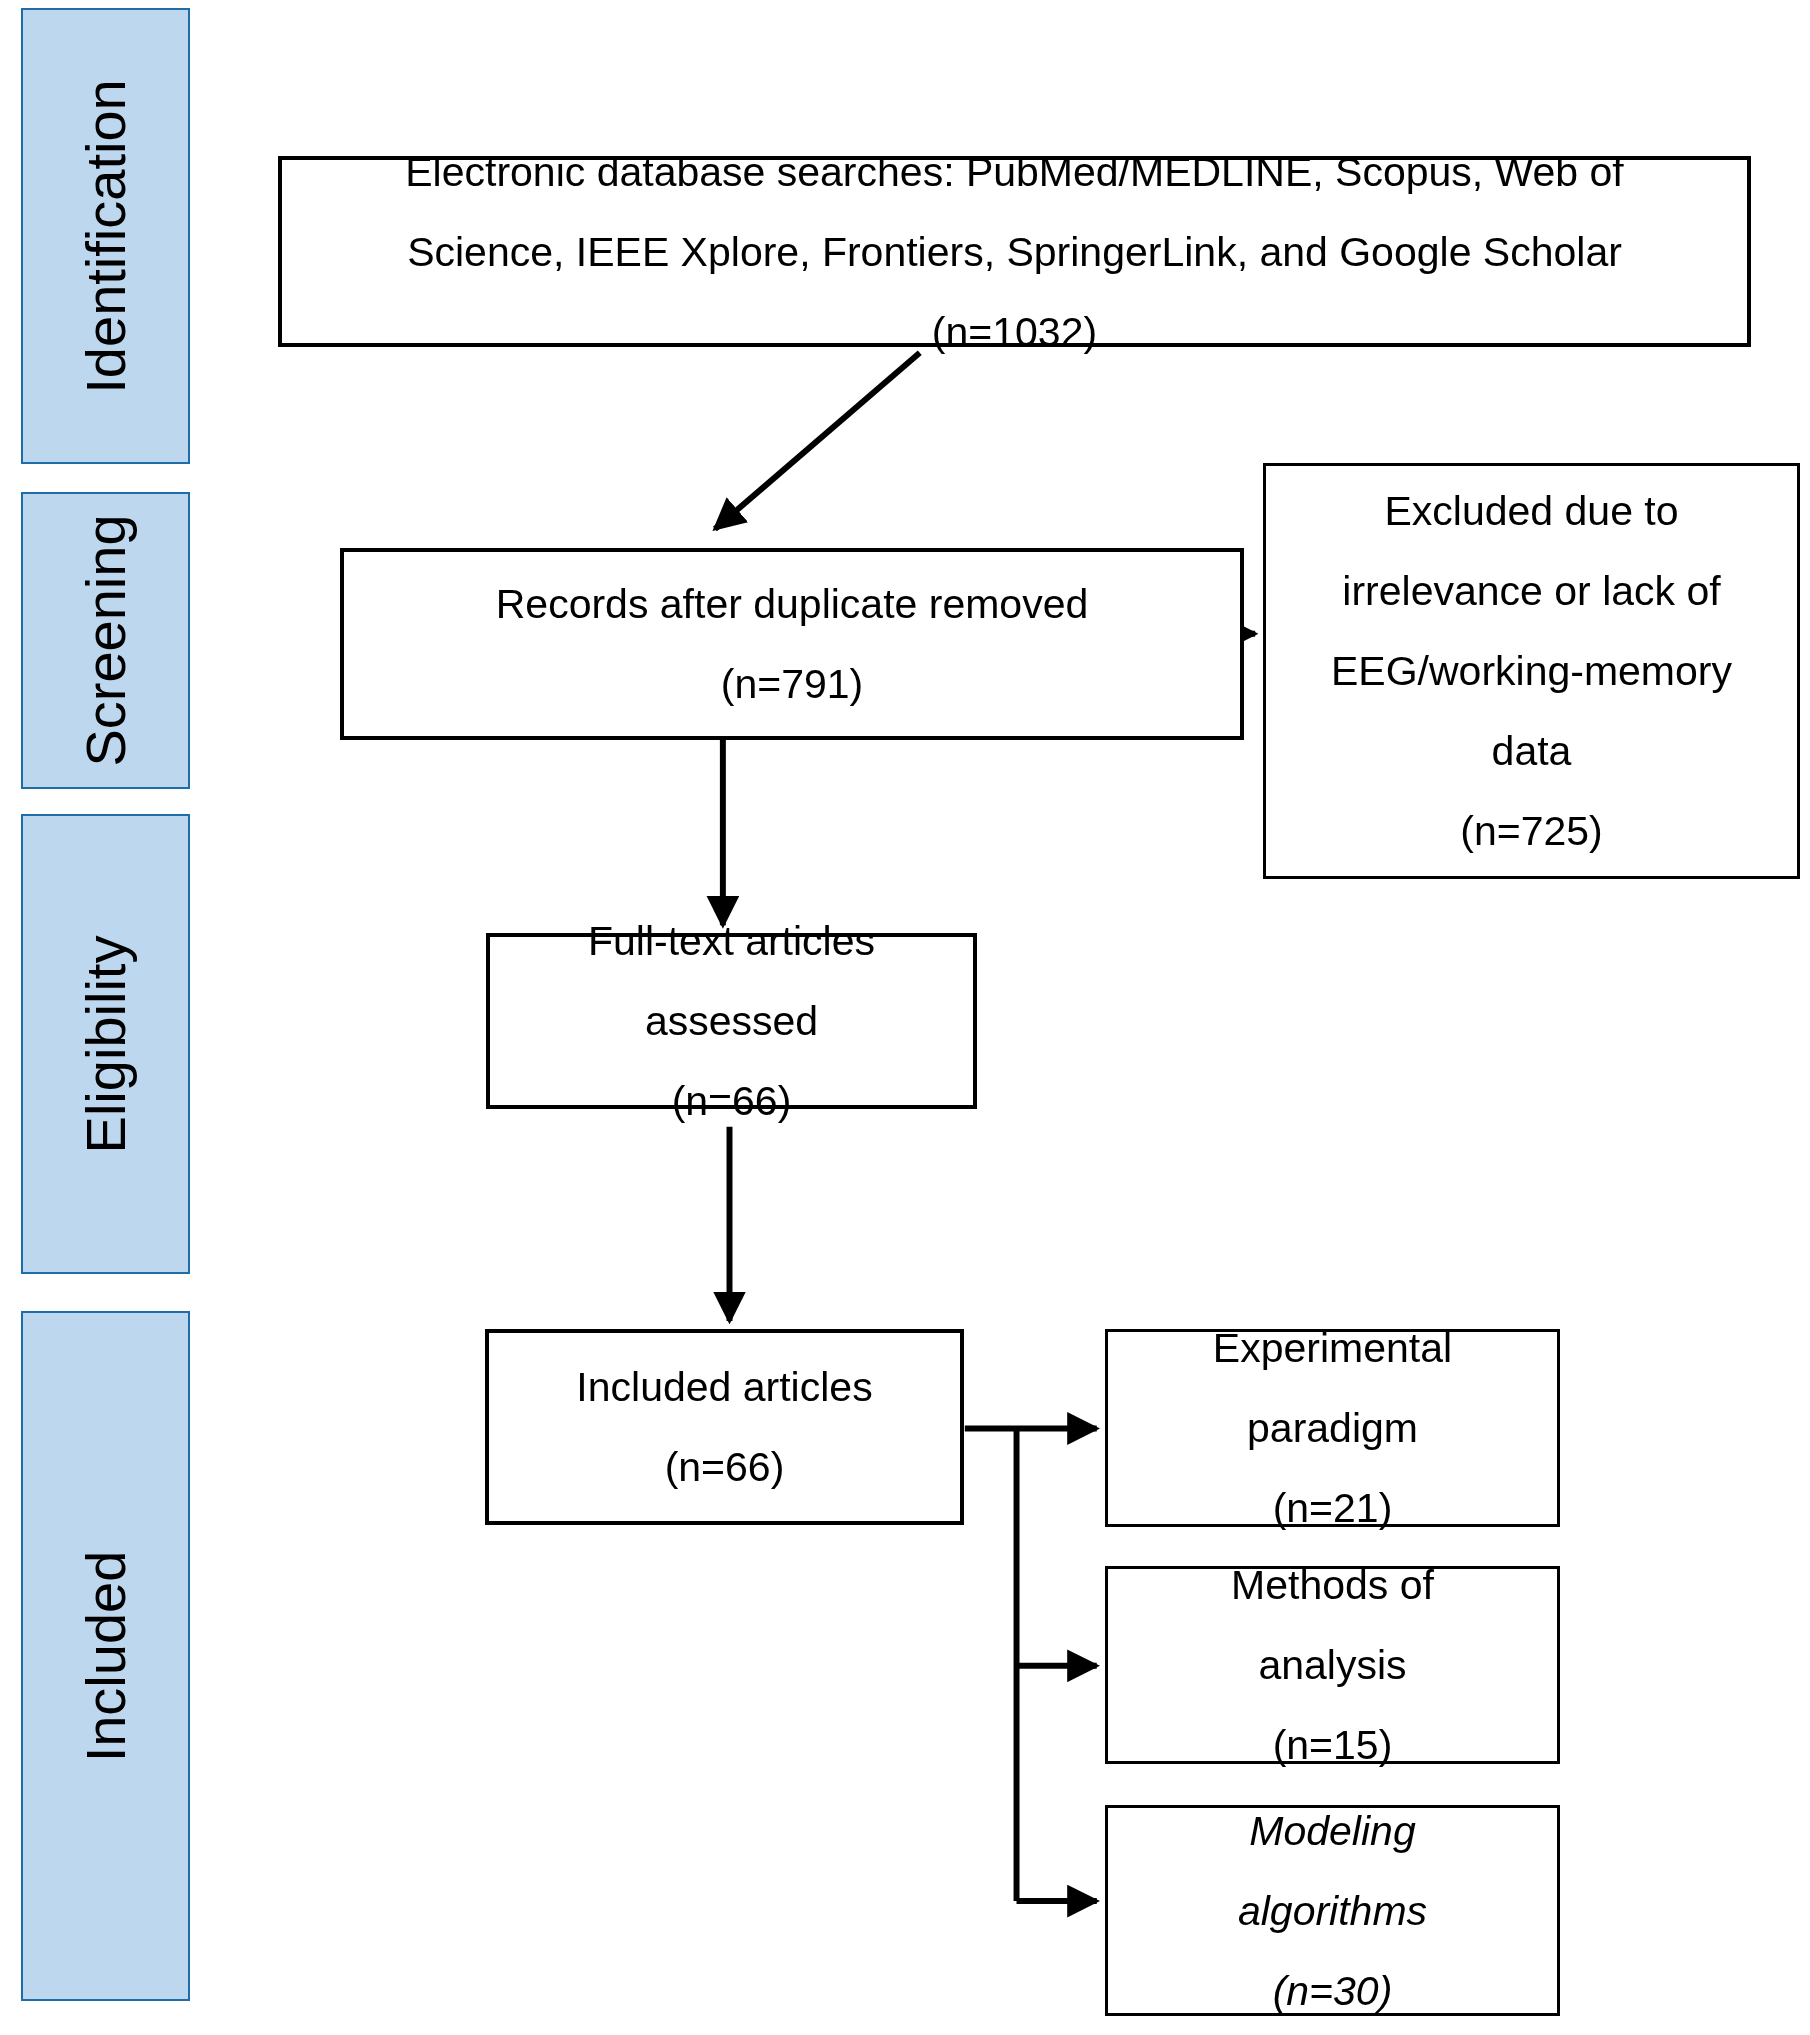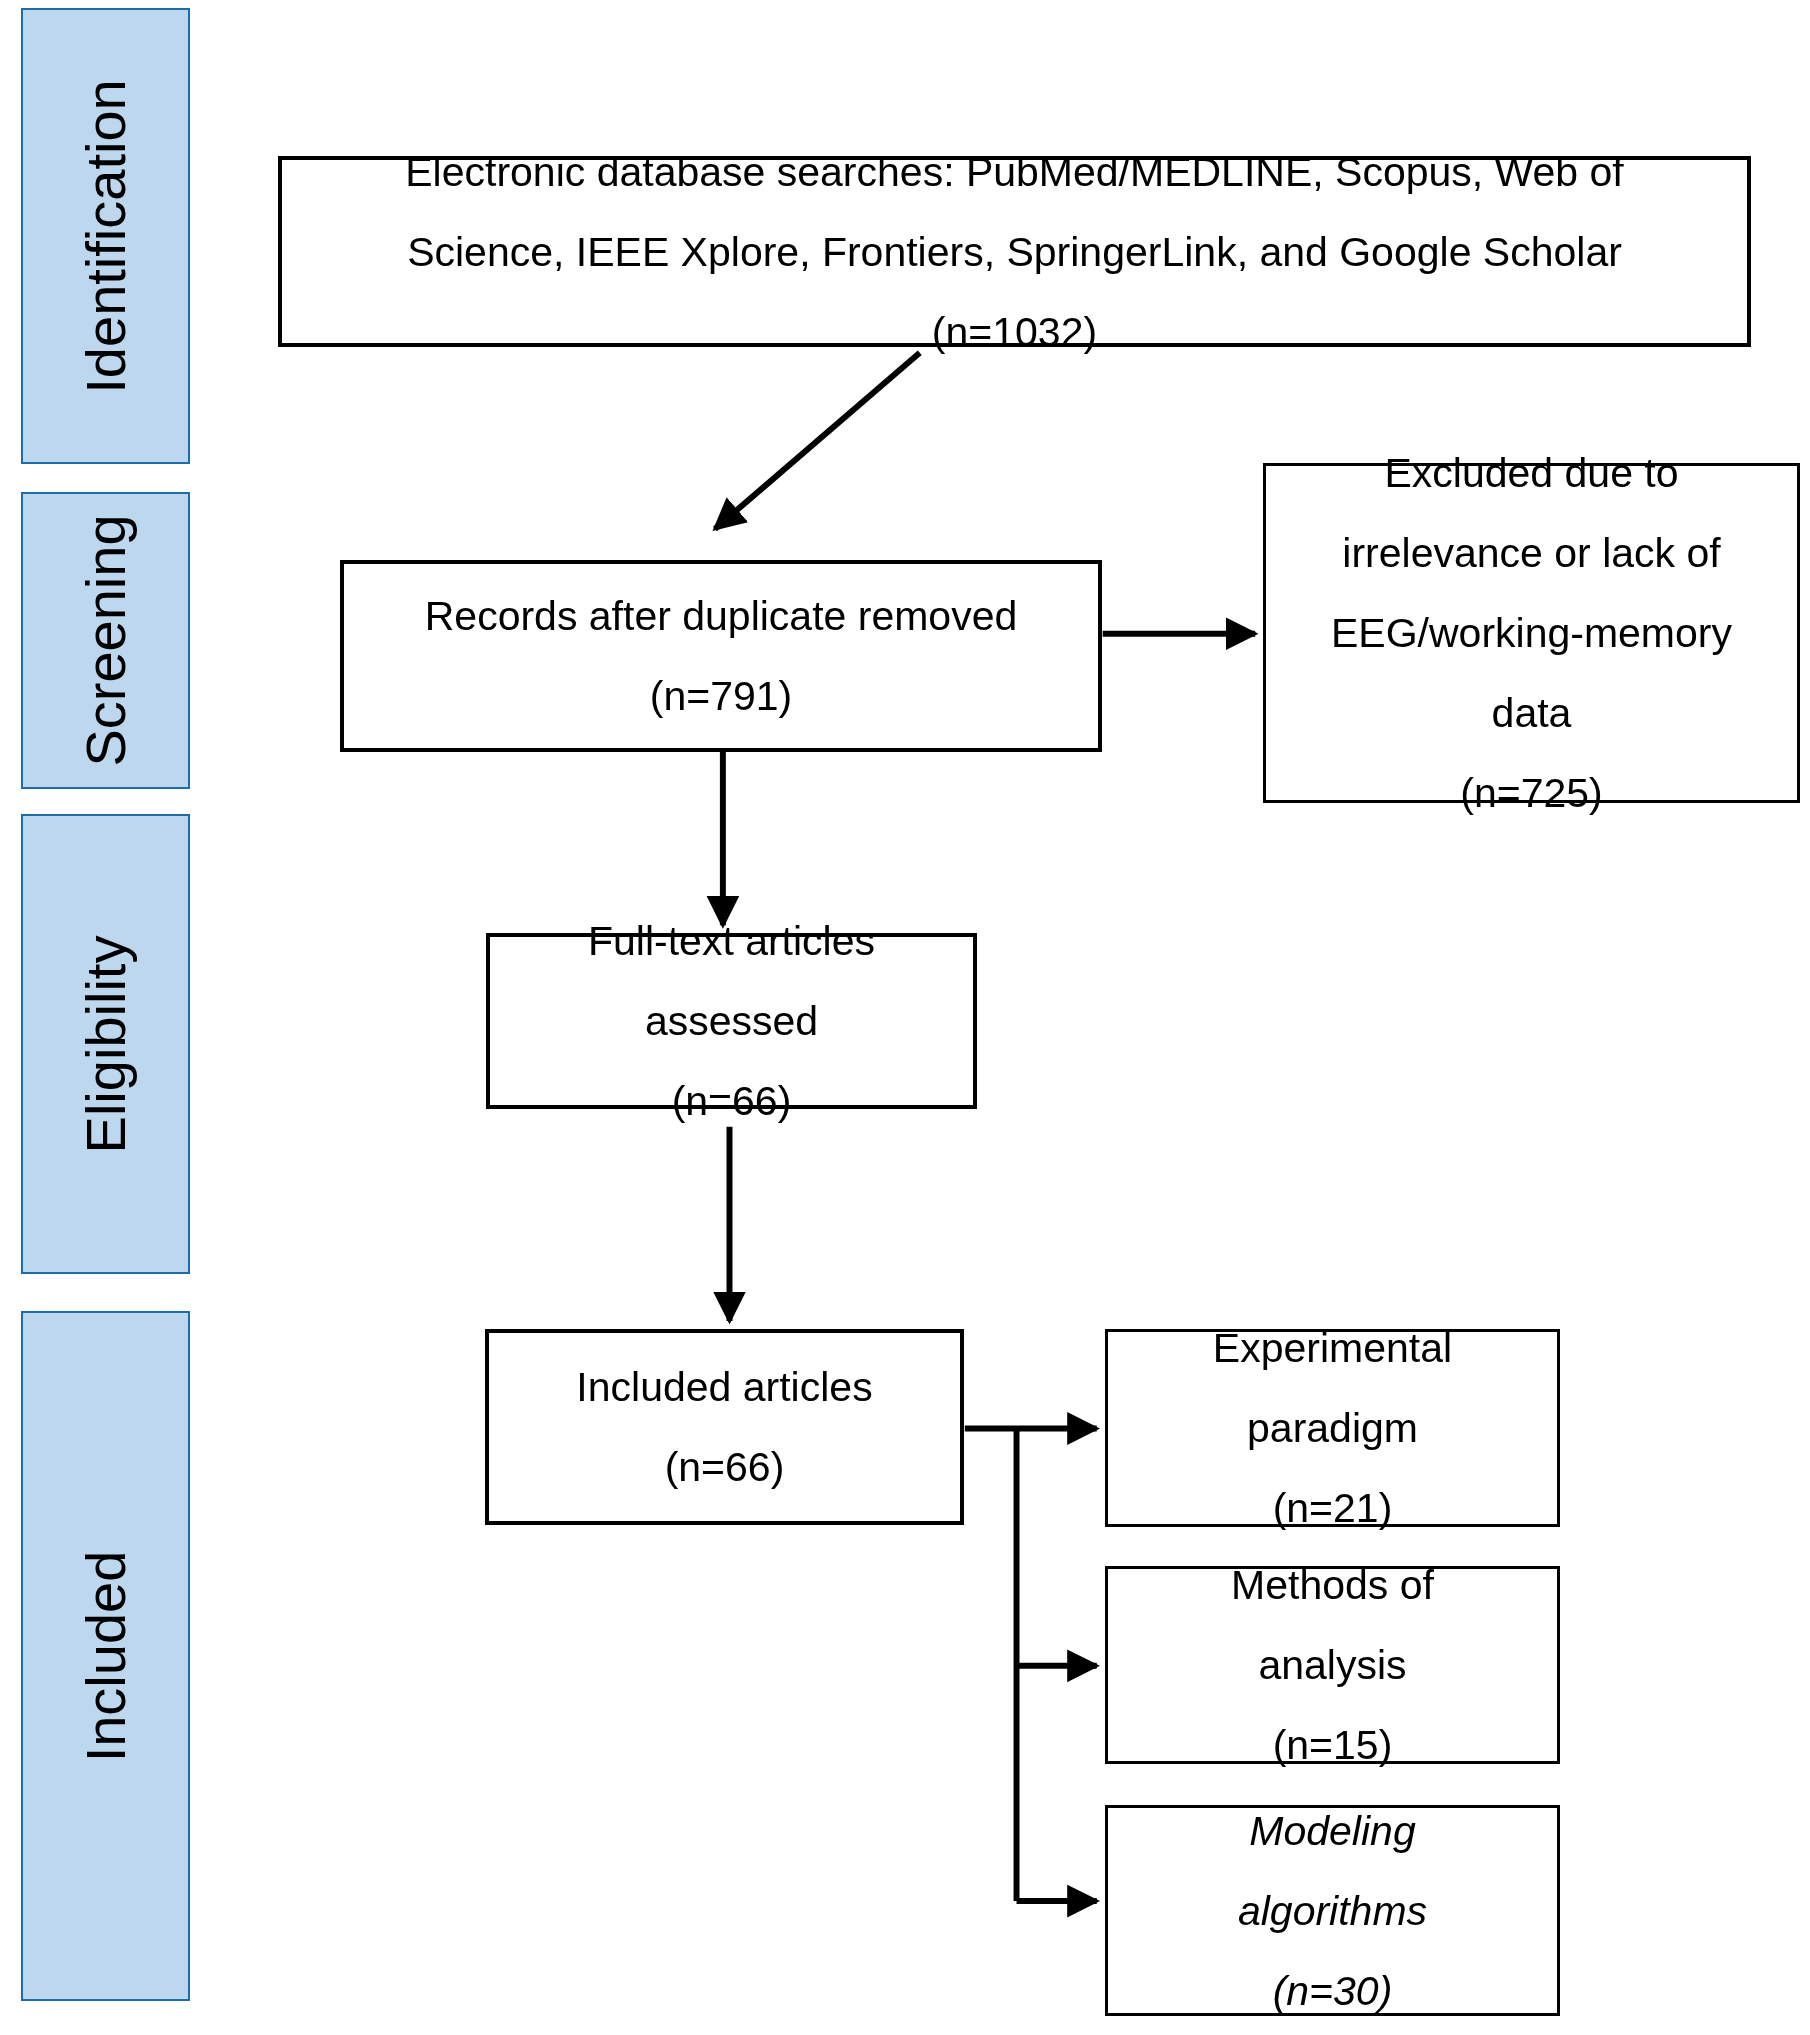--- a/index.html
+++ b/index.html
@@ -65,22 +65,22 @@
     justify-content: center;
     text-align: center;
     color: var(--text, #000000);
     font-size: 41px;
     line-height: 58px;
     gap: 22px;
   }
   .box-line { white-space: nowrap; }
 
   #box-database   { left: 278px;  top: 156px;  width: 1473px; height: 191px; border-width: 4px; }
-  #box-records    { left: 340px;  top: 560px;  width: 762px; height: 192px; border-width: 4.6px; text-align: right; }
-  #box-excluded   { left: 1263px; top: 463px;  width: 537px;  height: 340px; border-width: 3.3px; }
+  #box-records    { left: 340px;  top: 548px;  width: 904px; height: 192px; border-width: 4.6px; text-align: right; }
+  #box-excluded   { left: 1263px; top: 463px;  width: 537px;  height: 416px; border-width: 3.3px; }
   #box-fulltext   { left: 486px;  top: 933px; width: 491px;  height: 176px; border-width: 4.6px; }
   #box-included   { left: 485px;  top: 1329px; width: 479px;  height: 196px; border-width: 4.6px; }
   #box-experimental { left: 1105px; top: 1329px; width: 455px; height: 198px; border-width: 3.3px; }
   #box-methods      { left: 1105px; top: 1566px; width: 455px; height: 198px; border-width: 3.3px; text-align: right; }
   #box-modeling     { left: 1105px; top: 1805px; width: 455px; height: 211px; border-width: 3.3px; font-style: italic; }
 </style>
 </head>
 <body>
 
 <div id="canvas">

